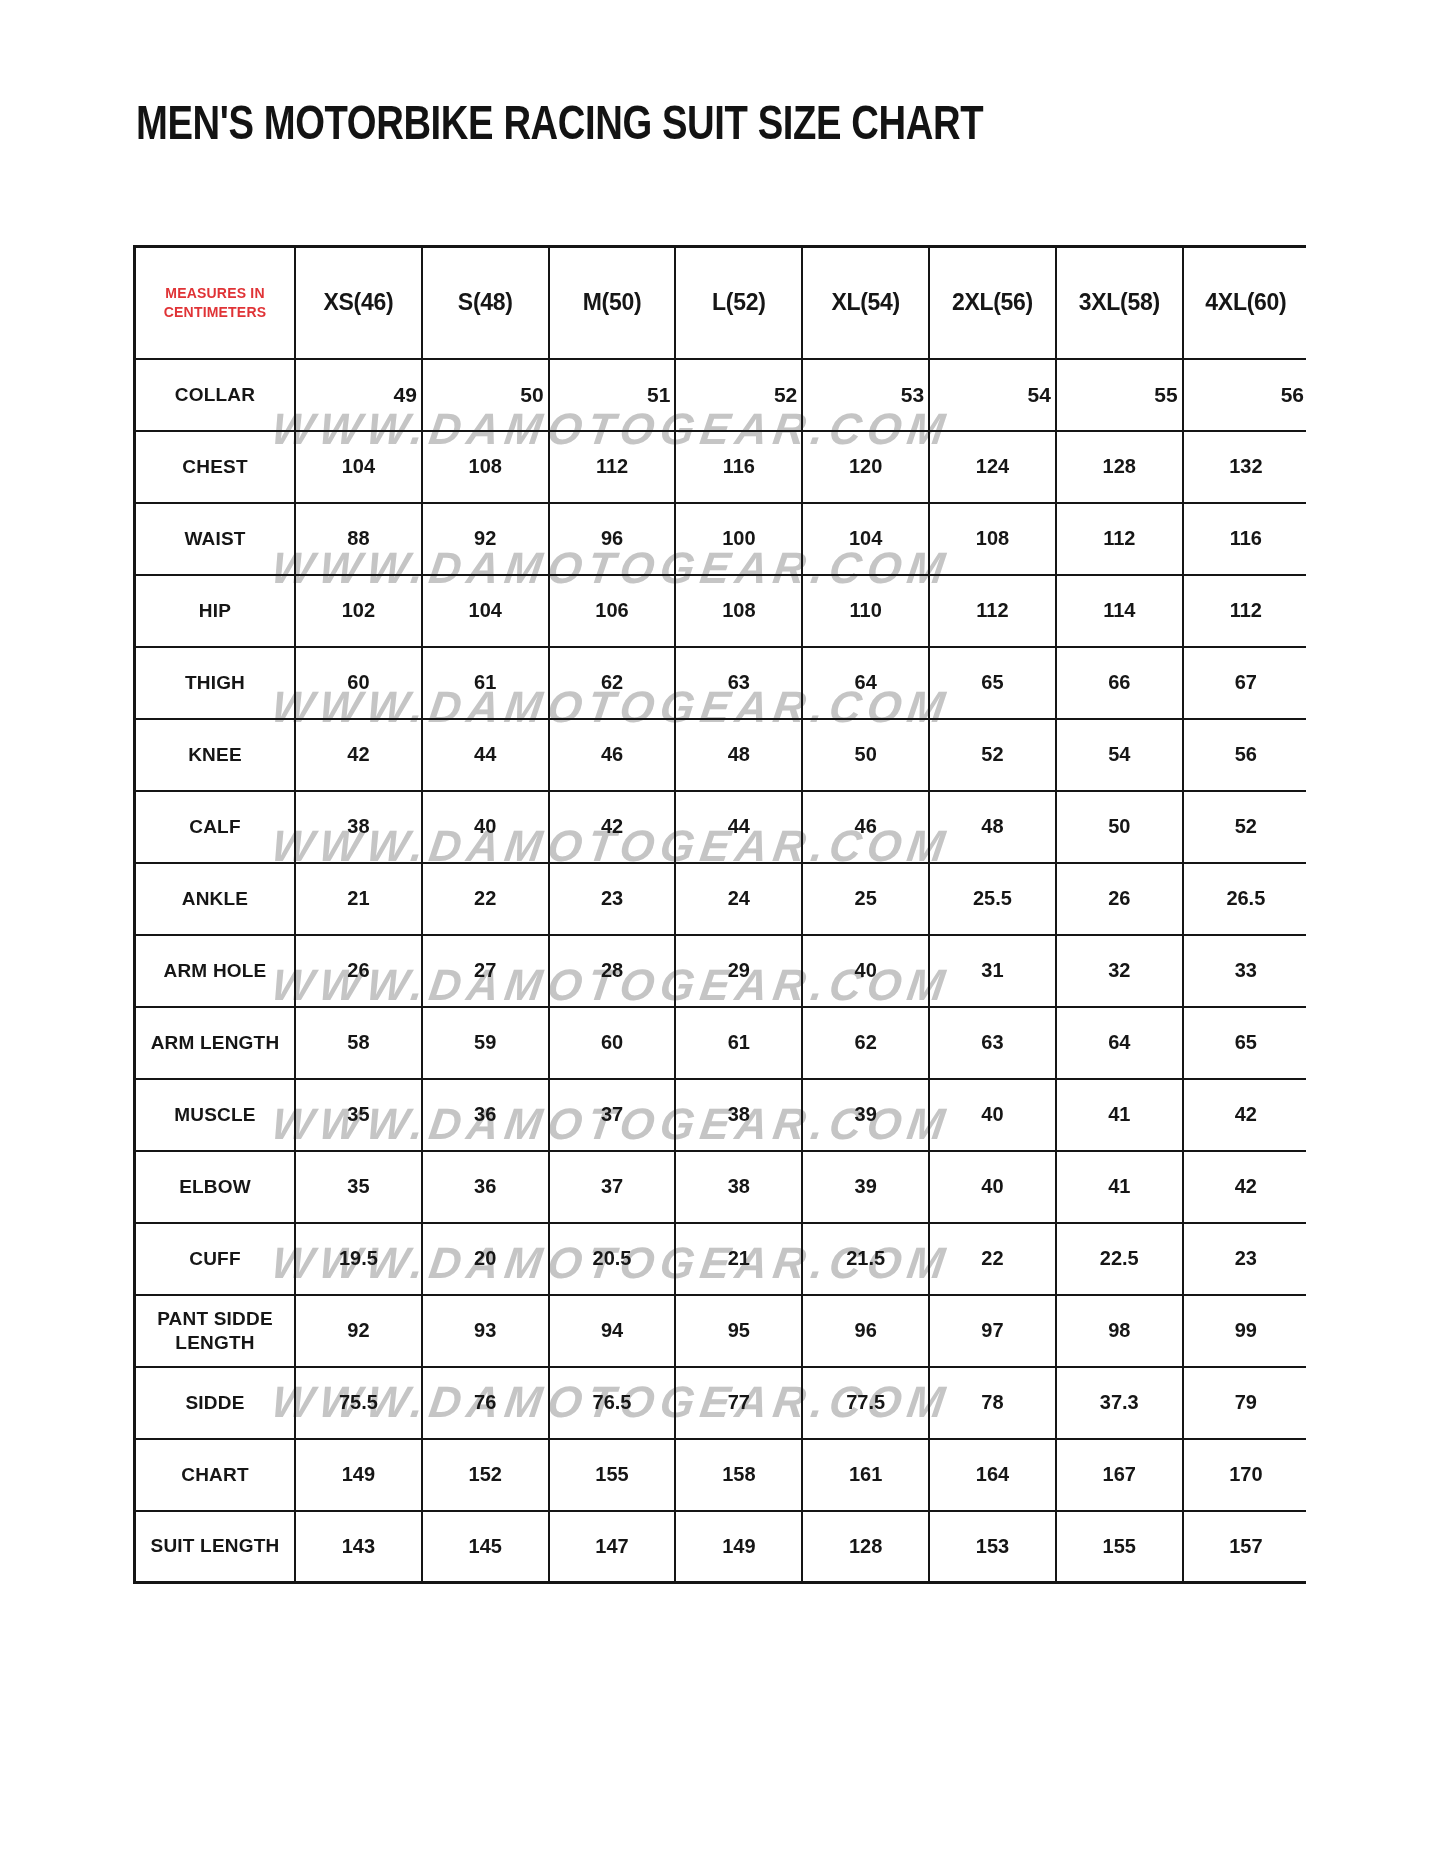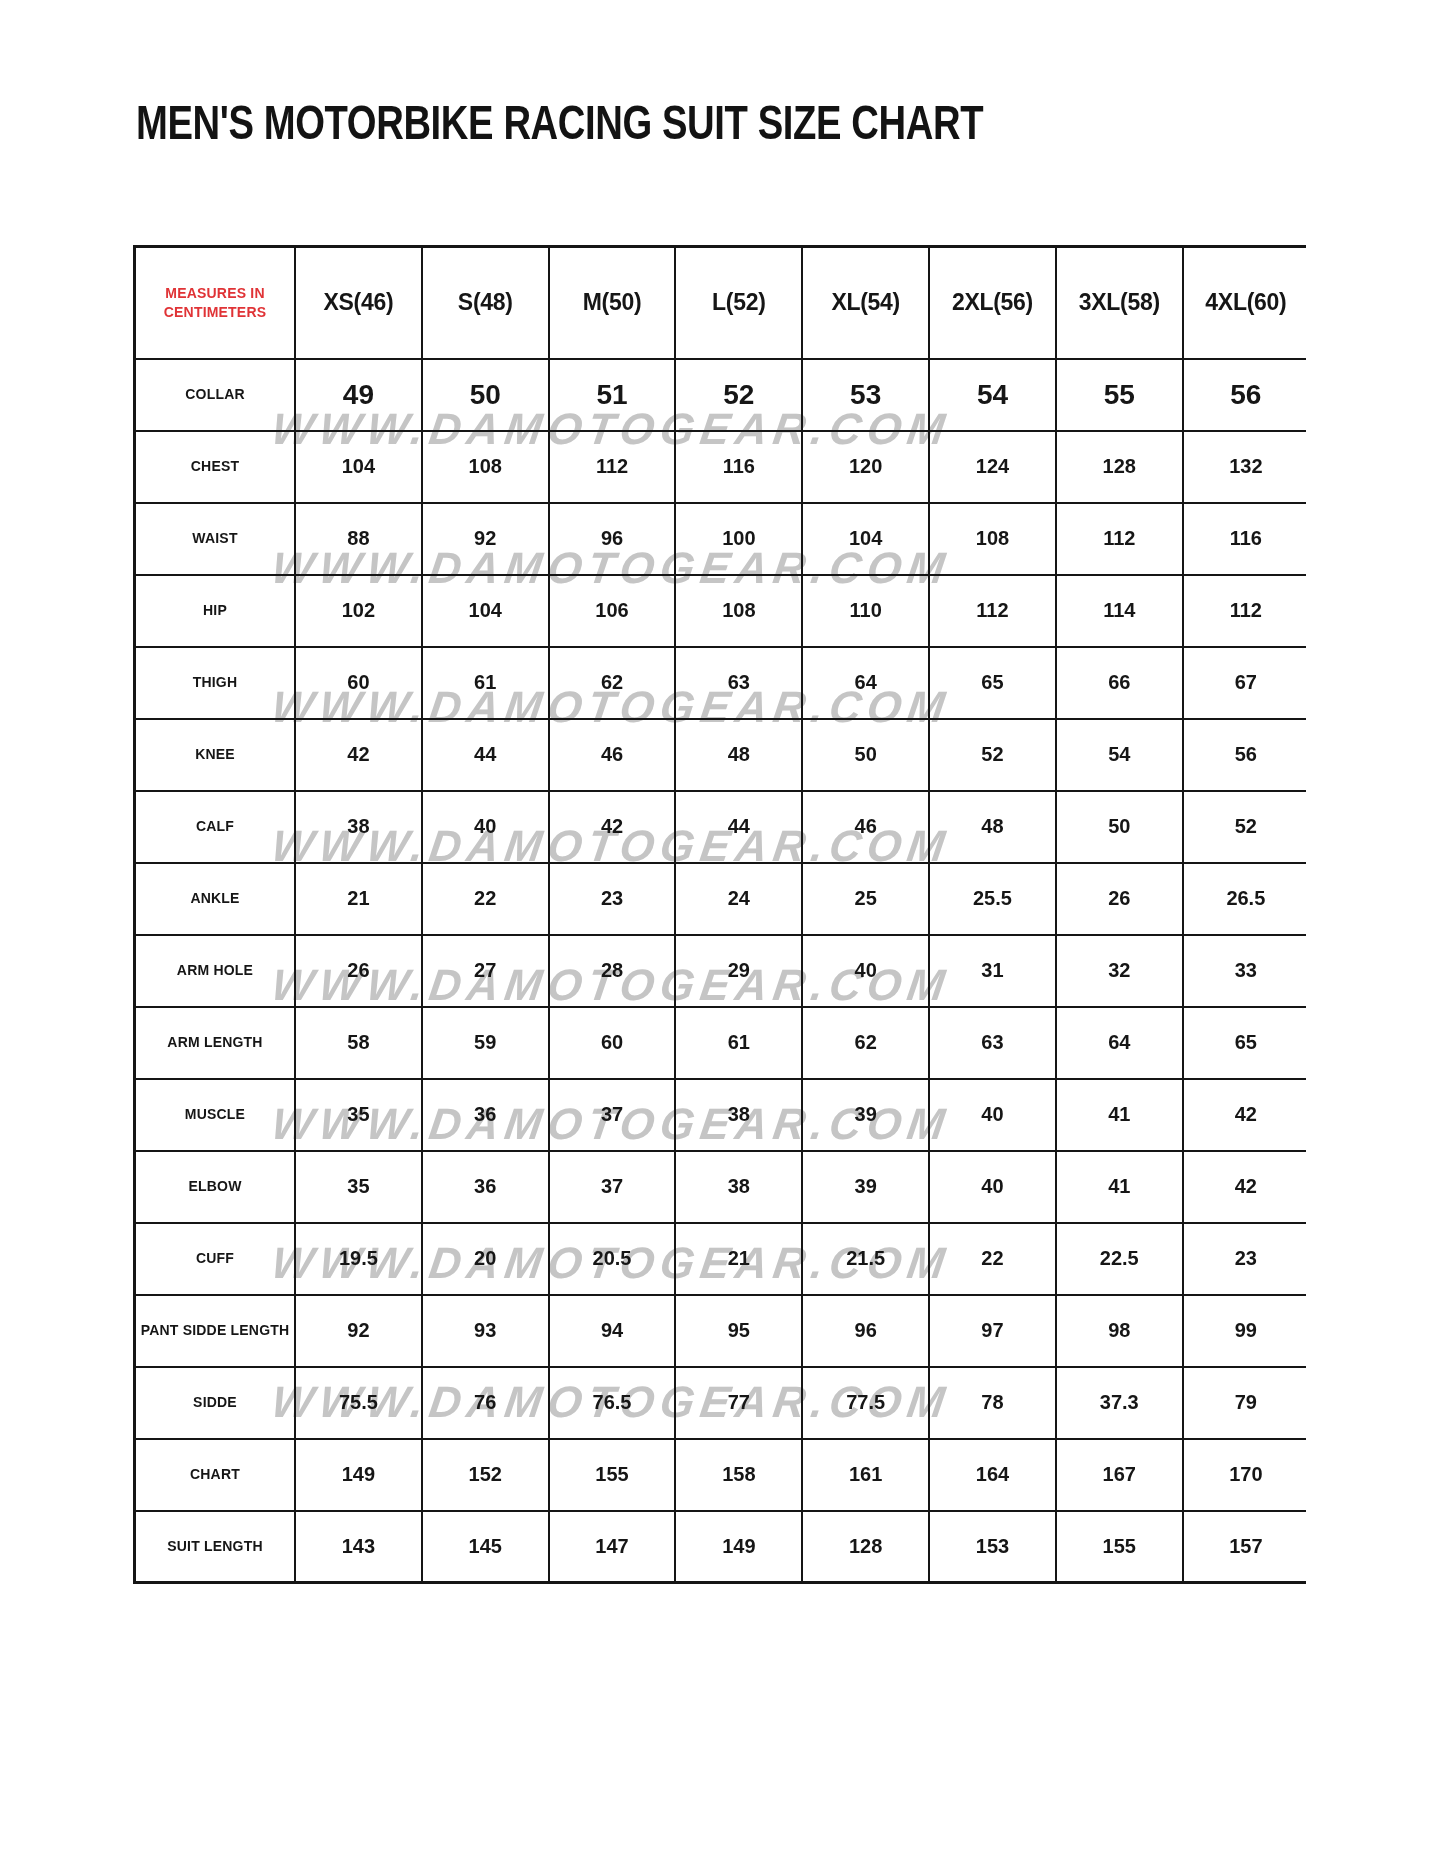--- a/index.html
+++ b/index.html
@@ -65,30 +65,30 @@
     font-weight: 700;
     line-height: 1.35;
     letter-spacing: 0.2px;
   }
   th.size-head {
     font-size: 23px;
     font-weight: 700;
     letter-spacing: -0.3px;
   }
   tbody th.row-label {
-    font-size: 14px;
+    font-size: 19px;
     font-weight: 700;
     line-height: 1.25;
     letter-spacing: 0.2px;
   }
   tbody td {
     font-size: 20px;
     font-weight: 700;
   }
-  tbody tr.collar-row td { font-size: 28px; }
+  tbody tr.collar-row td { font-size: 21px; text-align: right; }
 </style>
 </head>
 <body>
 
 <div class="page">
 
   <h1 class="title">MEN'S MOTORBIKE RACING SUIT SIZE CHART</h1>
 
   <div class="watermark-layer">
       <div class="wm" style="top: 407px; color: rgb(197, 197, 197);">WWW.DAMOTOGEAR.COM</div>

